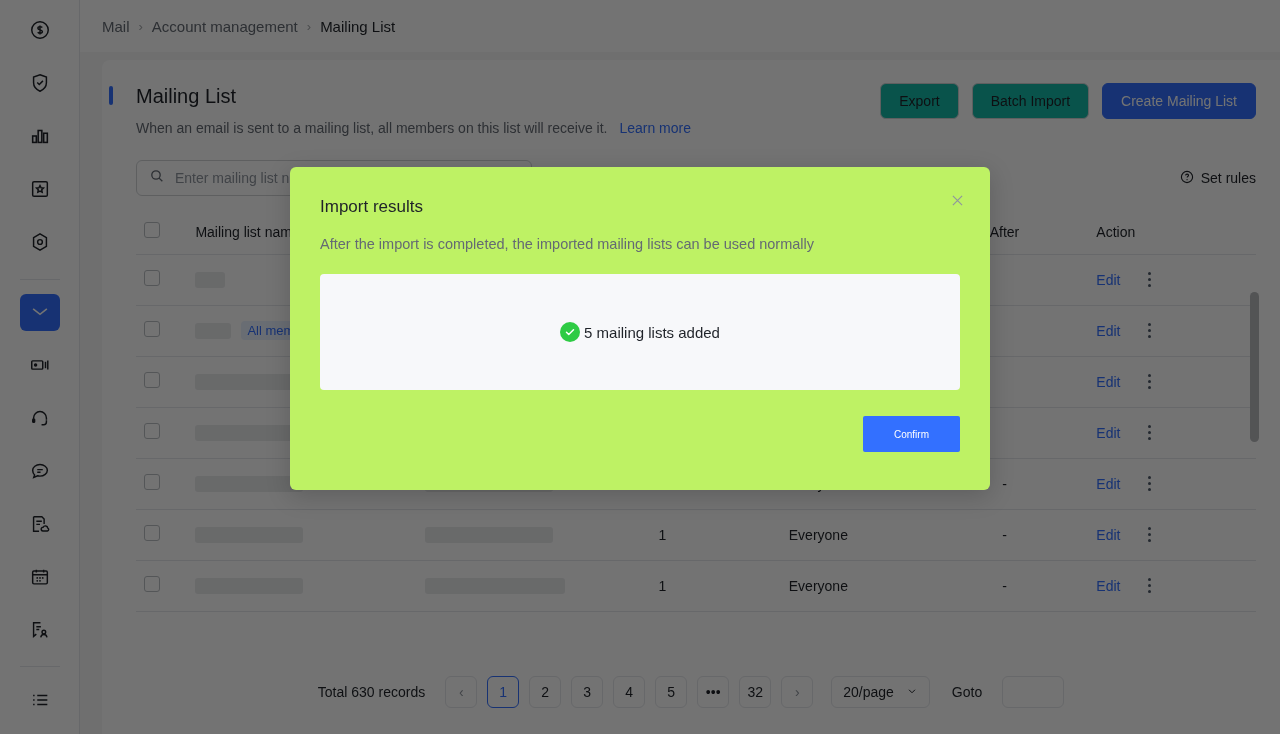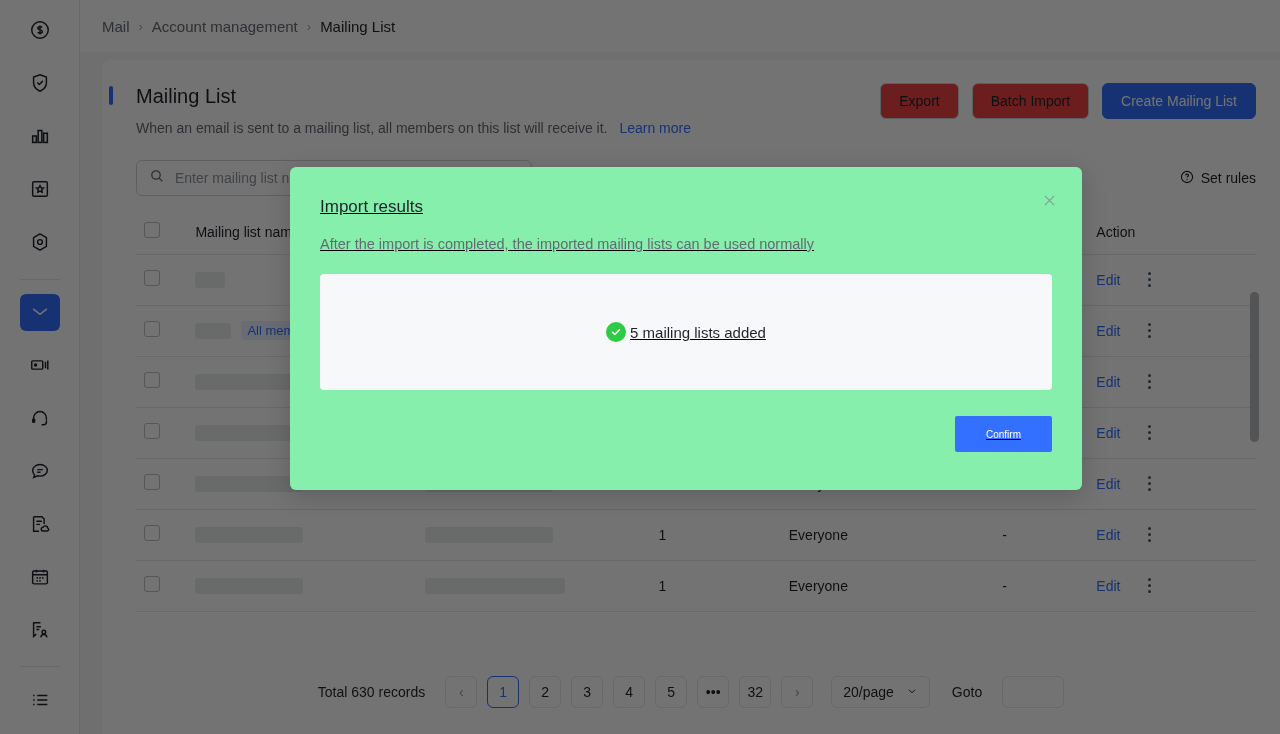--- a/index.html
+++ b/index.html
@@ -150,21 +150,21 @@
     padding: 0 18px;
     border-radius: 6px;
     font-size: 14px;
     display: inline-flex;
     align-items: center;
     justify-content: center;
     cursor: pointer;
     white-space: nowrap;
   }
   .btn-default {
-    background: #ef4444;
+    background: #14b8a6;
     border: 1px solid #d0d3d6;
     color: #1f2329;
   }
   .btn-primary {
     background: #3370ff;
     border: 1px solid #3370ff;
     color: #ffffff;
   }
 
   
@@ -411,27 +411,26 @@
     inset: 0;
     background: rgba(0,0,0,0.55);
     display: flex;
     align-items: flex-start;
     justify-content: center;
   }
   .modal {
     position: absolute;
     left: 290px;
     top: 167px;
-    width: 792px;
+    width: 700px;
     height: 323px;
-    background: #86efac;
+    background: #bef264;
     border-radius: 6px;
     box-shadow: 0 6px 24px rgba(0,0,0,0.18);
     padding: 28px 30px 0 30px;
-    text-decoration: underline;
   }
   .modal-close {
     position: absolute;
     right: 22px;
     top: 22px;
     width: 22px;
     height: 22px;
     display: flex;
     align-items: center;
     justify-content: center;

